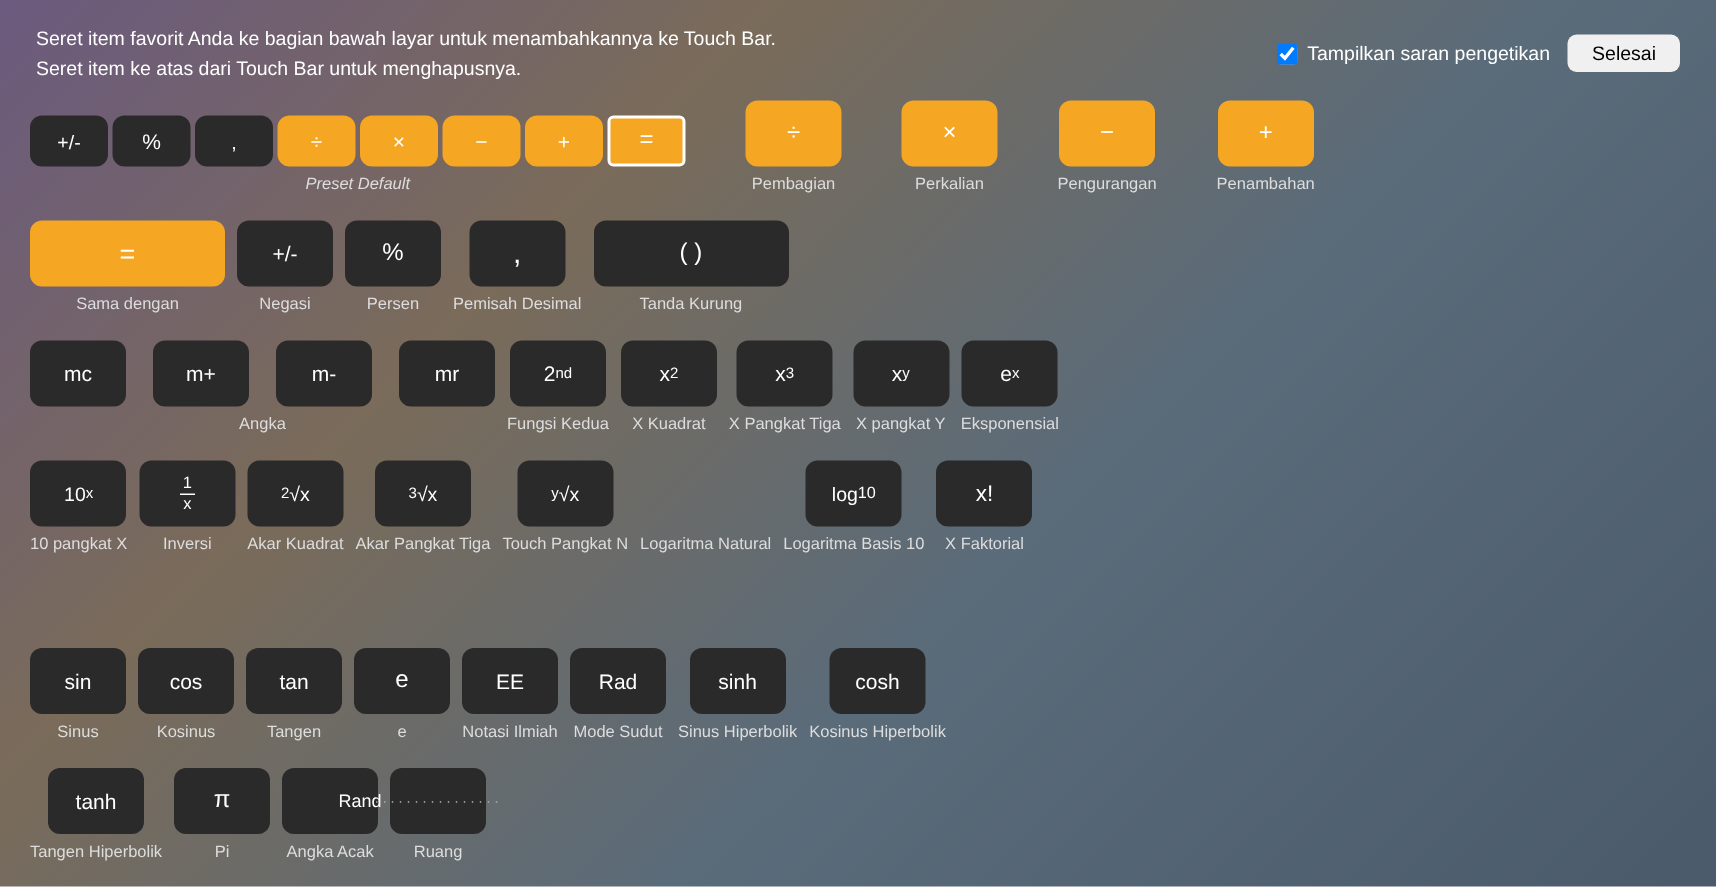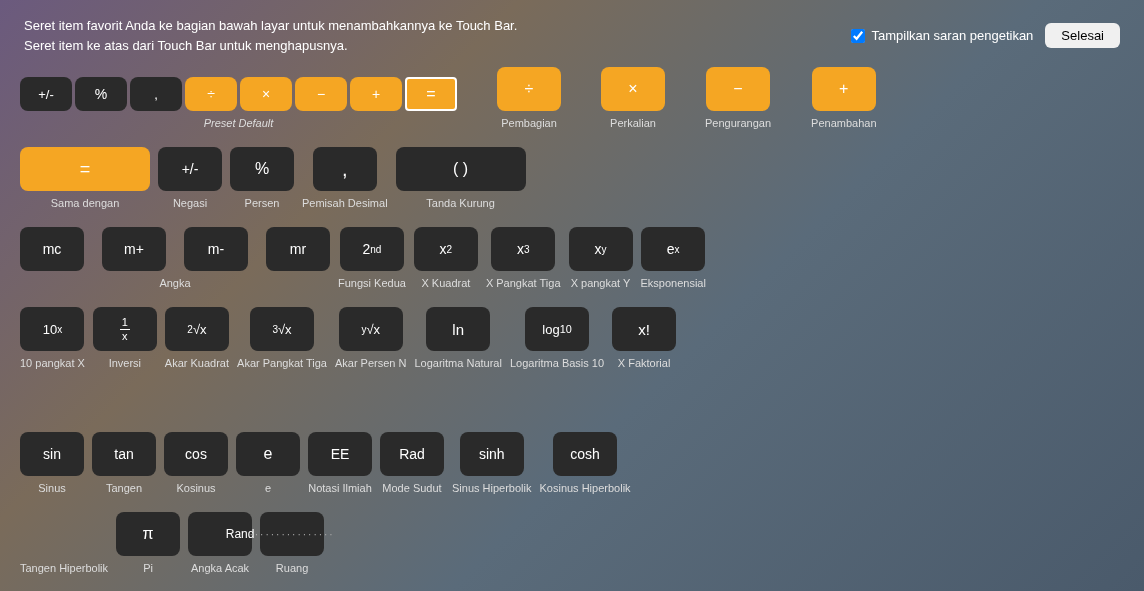--- a/index.html
+++ b/index.html
@@ -254,50 +254,49 @@
     <div class="item">
       <button class="btn btn-dark btn-md" style="font-size:13px;"><sup>2</sup>√x</button>
       <span class="item-label">Akar Kuadrat</span>
     </div>
     <div class="item">
       <button class="btn btn-dark btn-md" style="font-size:13px;"><sup>3</sup>√x</button>
       <span class="item-label">Akar Pangkat Tiga</span>
     </div>
     <div class="item">
       <button class="btn btn-dark btn-md" style="font-size:13px;"><sup>y</sup>√x</button>
-      <span class="item-label">Akar Persen N</span>
-    </div>
-    <div class="item">
-      <button class="btn btn-dark btn-md" style="font-size:15px;">ln</button>
+      <span class="item-label">Touch Pangkat N</span>
+    </div>
+    <div class="item">
       <span class="item-label">Logaritma Natural</span>
     </div>
     <div class="item">
       <button class="btn btn-dark btn-md" style="font-size:13px;">log<sub>10</sub></button>
       <span class="item-label">Logaritma Basis 10</span>
     </div>
     <div class="item">
       <button class="btn btn-dark btn-md" style="font-size:15px;">x!</button>
       <span class="item-label">X Faktorial</span>
     </div>
   </div>
 
   <div style="display:flex; align-items:flex-end; gap:8px; margin-bottom:18px;">
     <div class="item">
       <button class="btn btn-dark btn-md" style="font-size:14px;margin-top:45px;">sin</button>
       <span class="item-label">Sinus</span>
     </div>
     <div class="item">
+      <button class="btn btn-dark btn-md" style="font-size:14px;">cos</button>
+      <span class="item-label">Kosinus</span>
+    </div>
+    <div class="item">
       <button class="btn btn-dark btn-md" style="font-size:14px;">tan</button>
       <span class="item-label">Tangen</span>
     </div>
     <div class="item">
-      <button class="btn btn-dark btn-md" style="font-size:14px;">cos</button>
-      <span class="item-label">Kosinus</span>
-    </div>
-    <div class="item">
       <button class="btn btn-dark btn-md" style="font-size:16px;">e</button>
       <span class="item-label">e</span>
     </div>
     <div class="item">
       <button class="btn btn-dark btn-md" style="font-size:14px;">EE</button>
       <span class="item-label">Notasi Ilmiah</span>
     </div>
     <div class="item">
       <button class="btn btn-dark btn-md" style="font-size:14px;">Rad</button>
       <span class="item-label">Mode Sudut</span>
@@ -307,20 +306,21 @@
       <span class="item-label">Sinus Hiperbolik</span>
     </div>
     <div class="item">
       <button class="btn btn-dark btn-md" style="font-size:14px;">cosh</button>
       <span class="item-label">Kosinus Hiperbolik</span>
     </div>
   </div>
 
   <div style="display:flex; align-items:flex-end; gap:8px; margin-bottom:18px;">
     <div class="item">
+      <button class="btn btn-dark btn-md" style="font-size:14px;">tanh</button>
       <span class="item-label">Tangen Hiperbolik</span>
     </div>
     <div class="item">
       <button class="btn btn-dark btn-md" style="font-size:16px;">π</button>
       <span class="item-label">Pi</span>
     </div>
     <div class="item">
       <button class="btn btn-dark btn-md" style="font-size:12px;padding-left:40px;">Rand</button>
       <span class="item-label">Angka Acak</span>
     </div>

